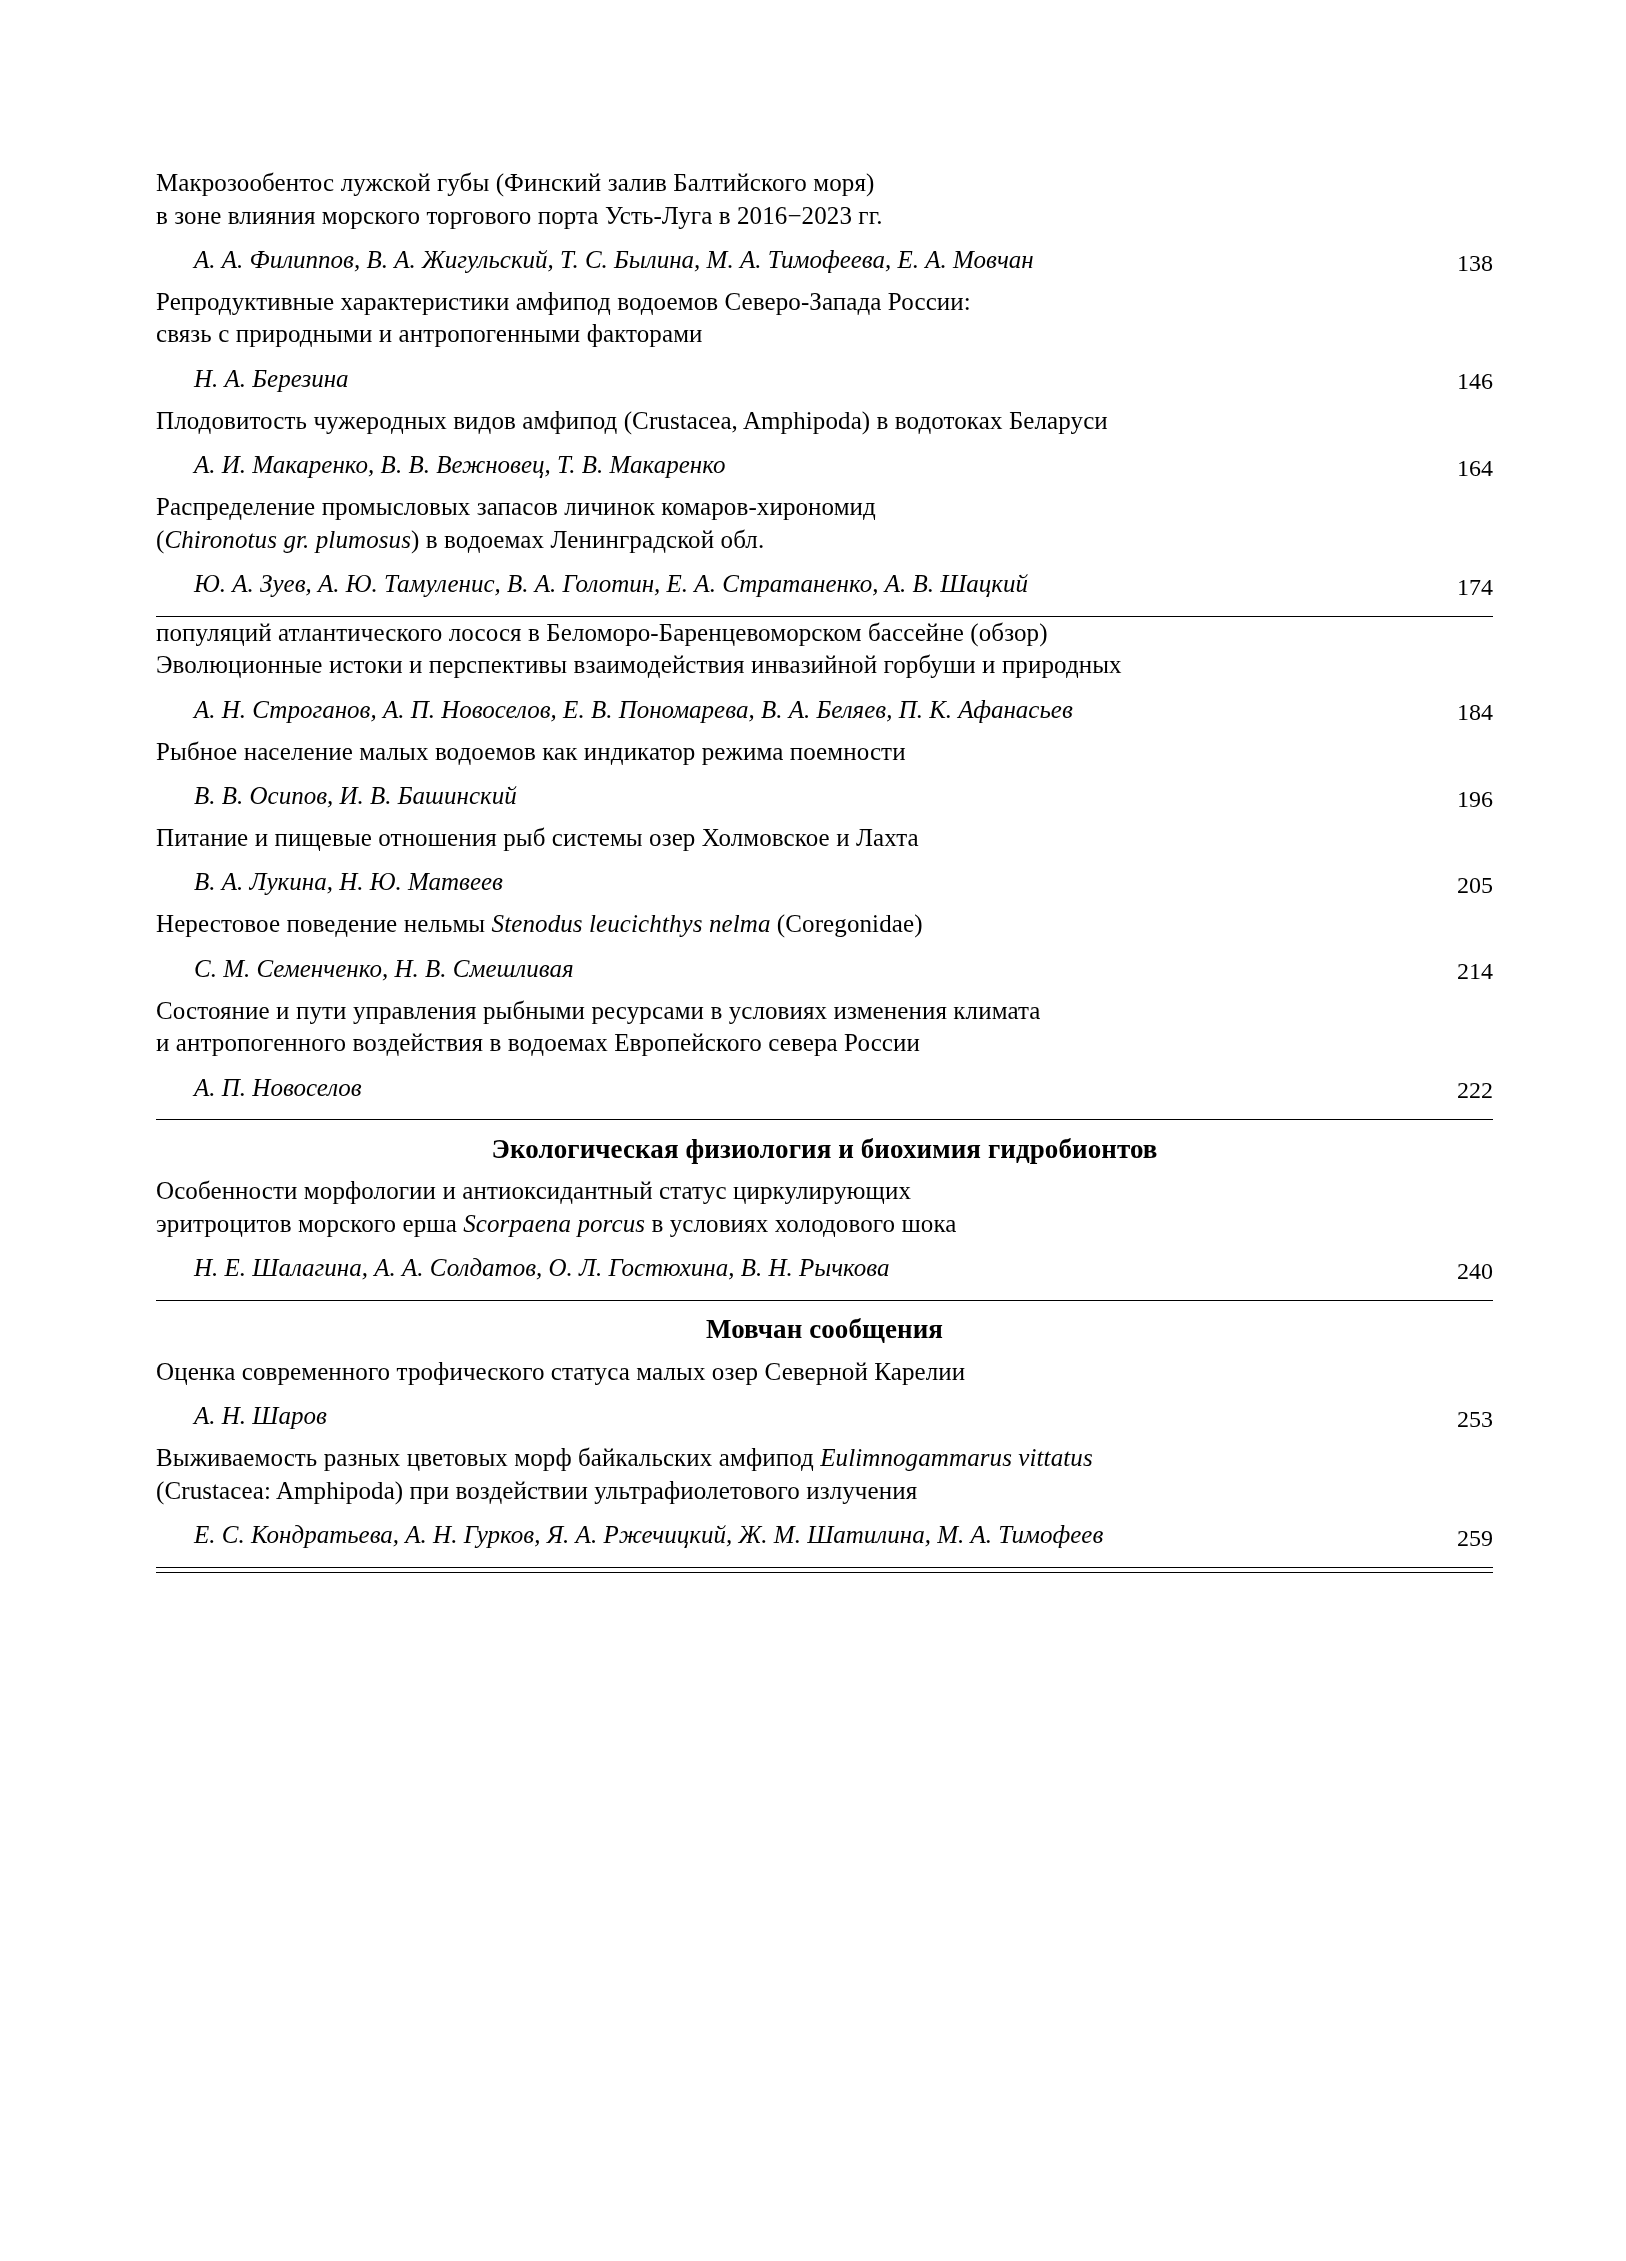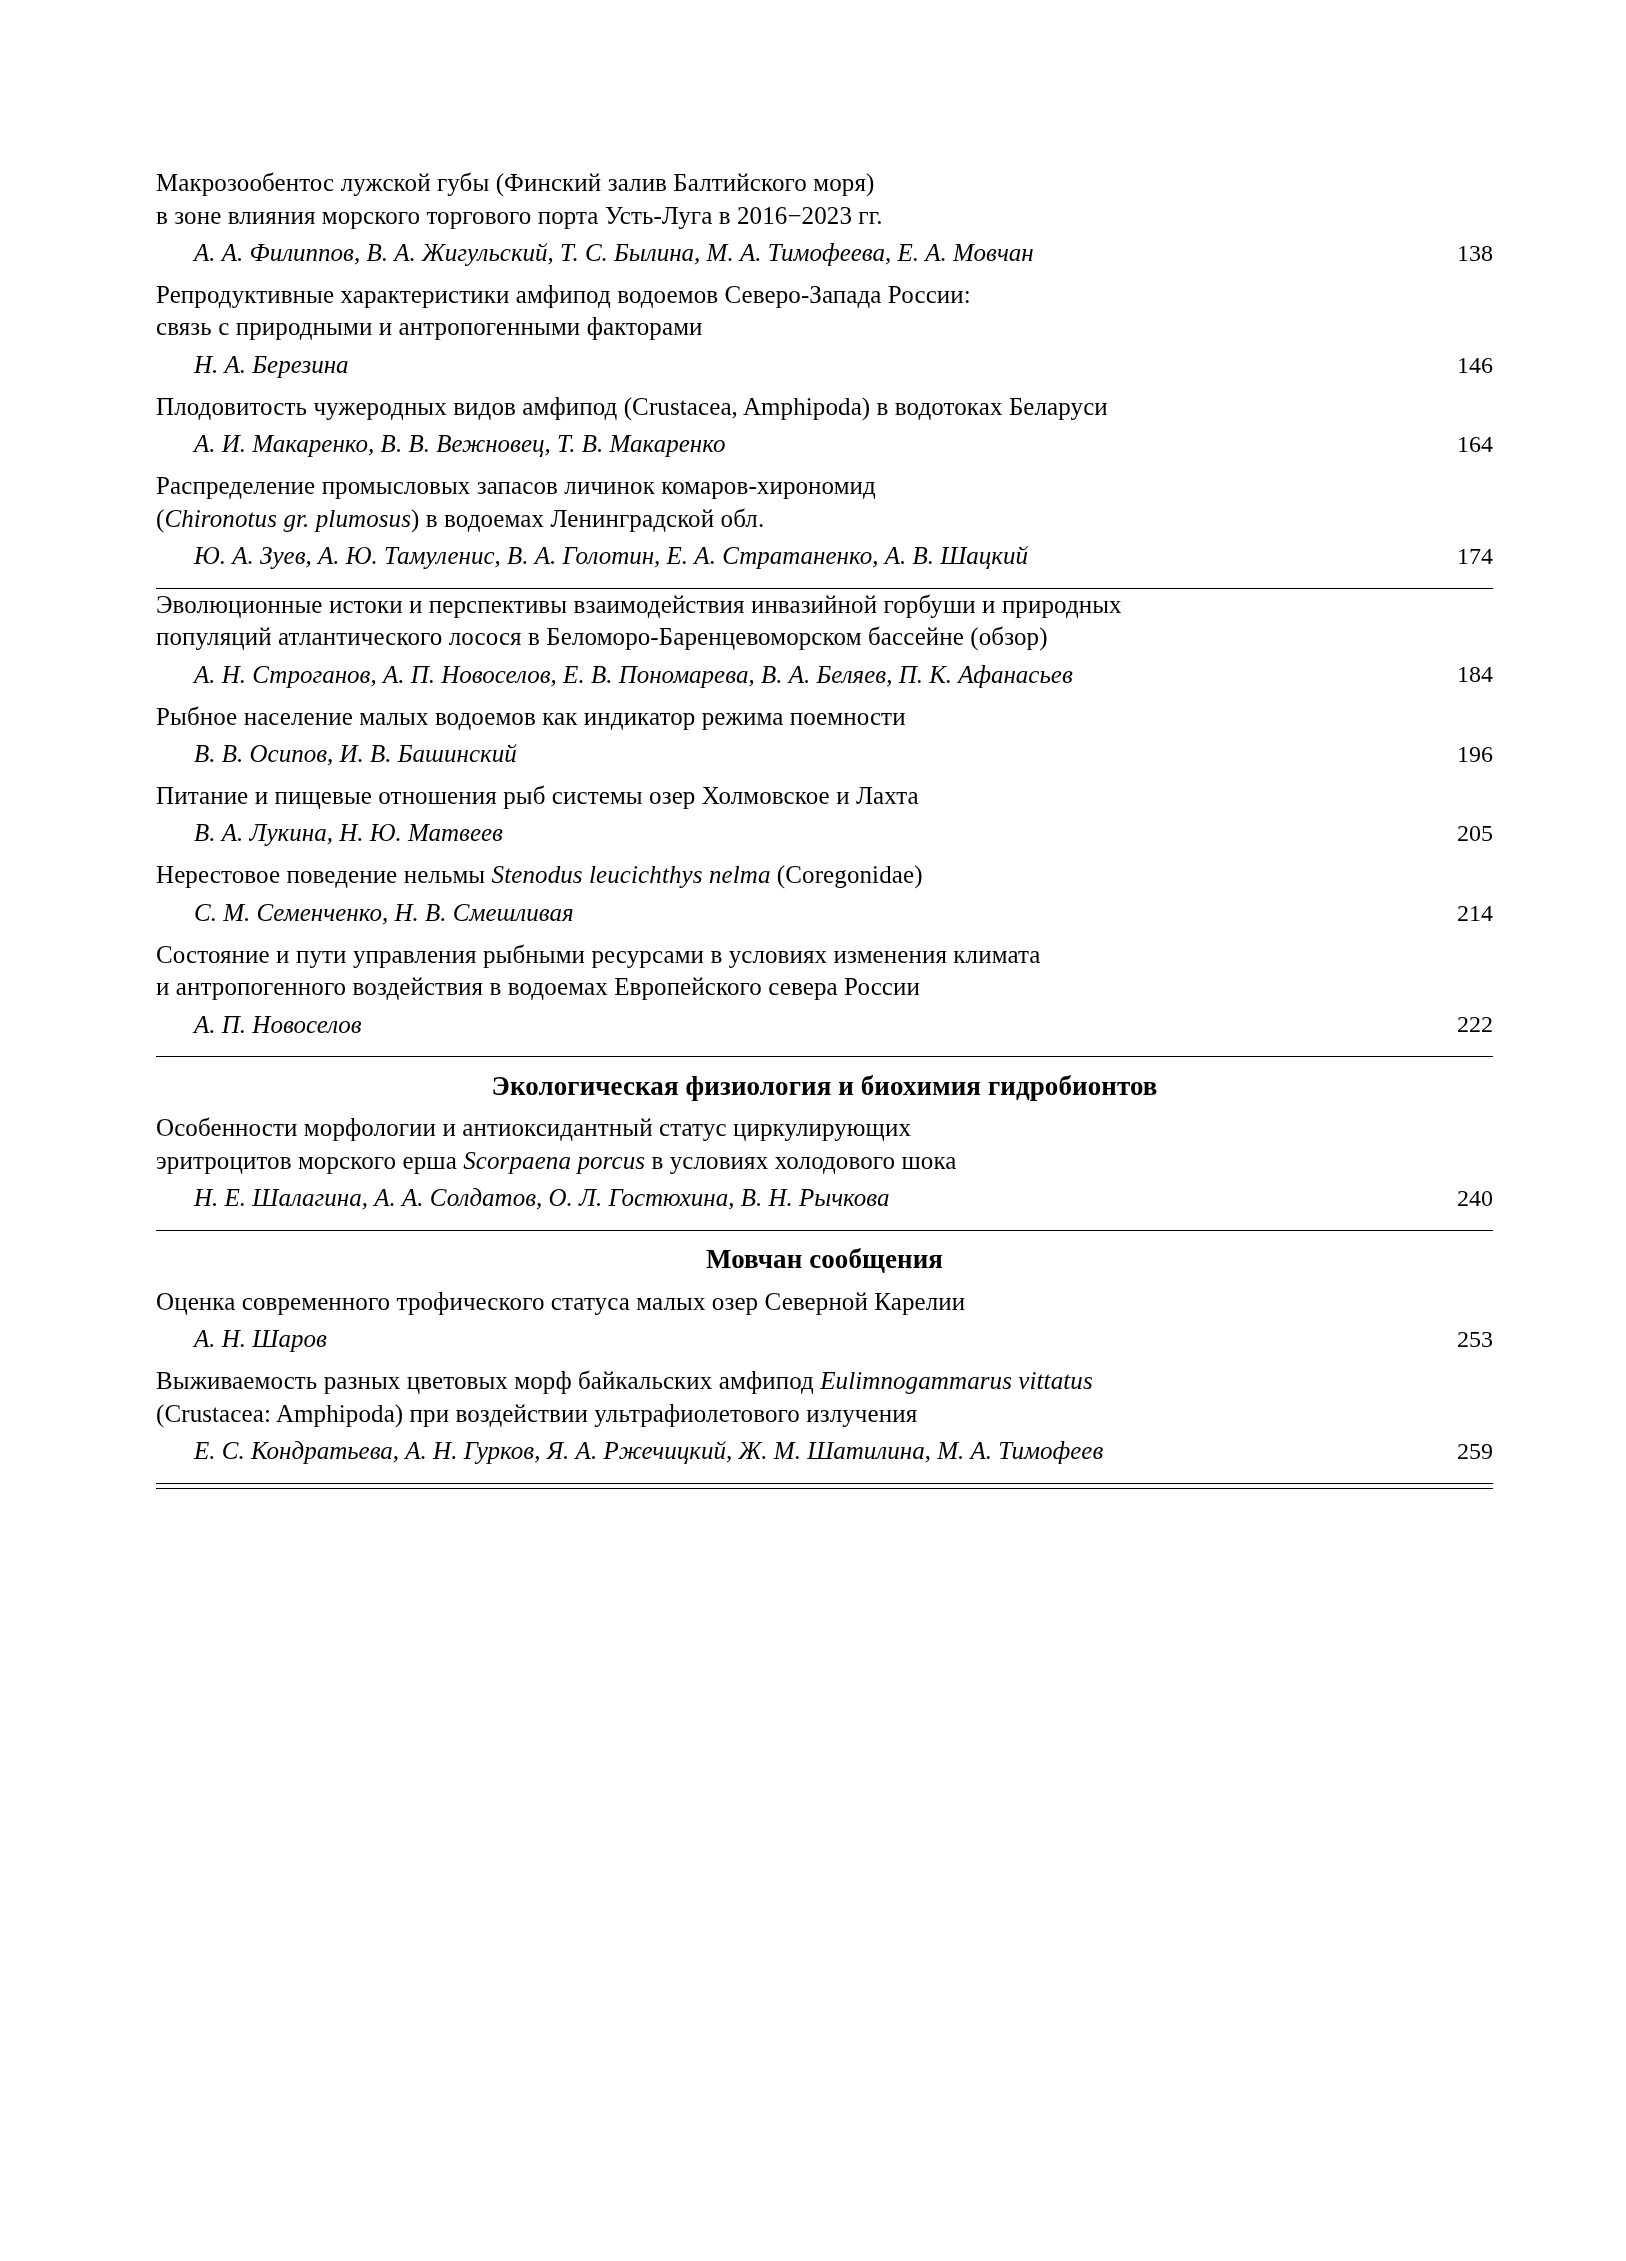--- a/index.html
+++ b/index.html
@@ -28,23 +28,23 @@
     margin: 0 0 9.4px 0;
   }
   .title-line {
     font-size: 25px;
     line-height: 1.30;
     letter-spacing: 0.1px;
     white-space: nowrap;
   }
   .authors-row {
     display: flex;
-    align-items: center;
+    align-items: flex-end;
     justify-content: space-between;
-    margin-top: 5px;
+    margin-top: 12px;
   }
   .authors {
     font-style: italic;
     font-size: 25px;
     line-height: 1.30;
     padding-left: 38px;
     white-space: nowrap;
   }
   .page-num {
     font-size: 24px;
@@ -126,22 +126,22 @@
           <div class="page-num">174</div>
         </div>
       </div>
 
       <hr class="rule">
     </div>
 
     <div class="section-block">
 
       <div class="entry">
+        <div class="title-line">популяций атлантического лосося в Беломоро-Баренцевоморском бассейне (обзор)</div>
         <div class="title-line">Эволюционные истоки и перспективы взаимодействия инвазийной горбуши и природных</div>
-        <div class="title-line">популяций атлантического лосося в Беломоро-Баренцевоморском бассейне (обзор)</div>
         <div class="authors-row">
           <div class="authors">А. Н. Строганов,  А. П. Новоселов,  Е. В. Пономарева, В. А. Беляев,  П. К. Афанасьев</div>
           <div class="page-num">184</div>
         </div>
       </div>
 
       <div class="entry">
         <div class="title-line">Рыбное население малых водоемов как индикатор режима поемности</div>
         <div class="authors-row">
           <div class="authors">В. В. Осипов,  И. В. Башинский</div>

